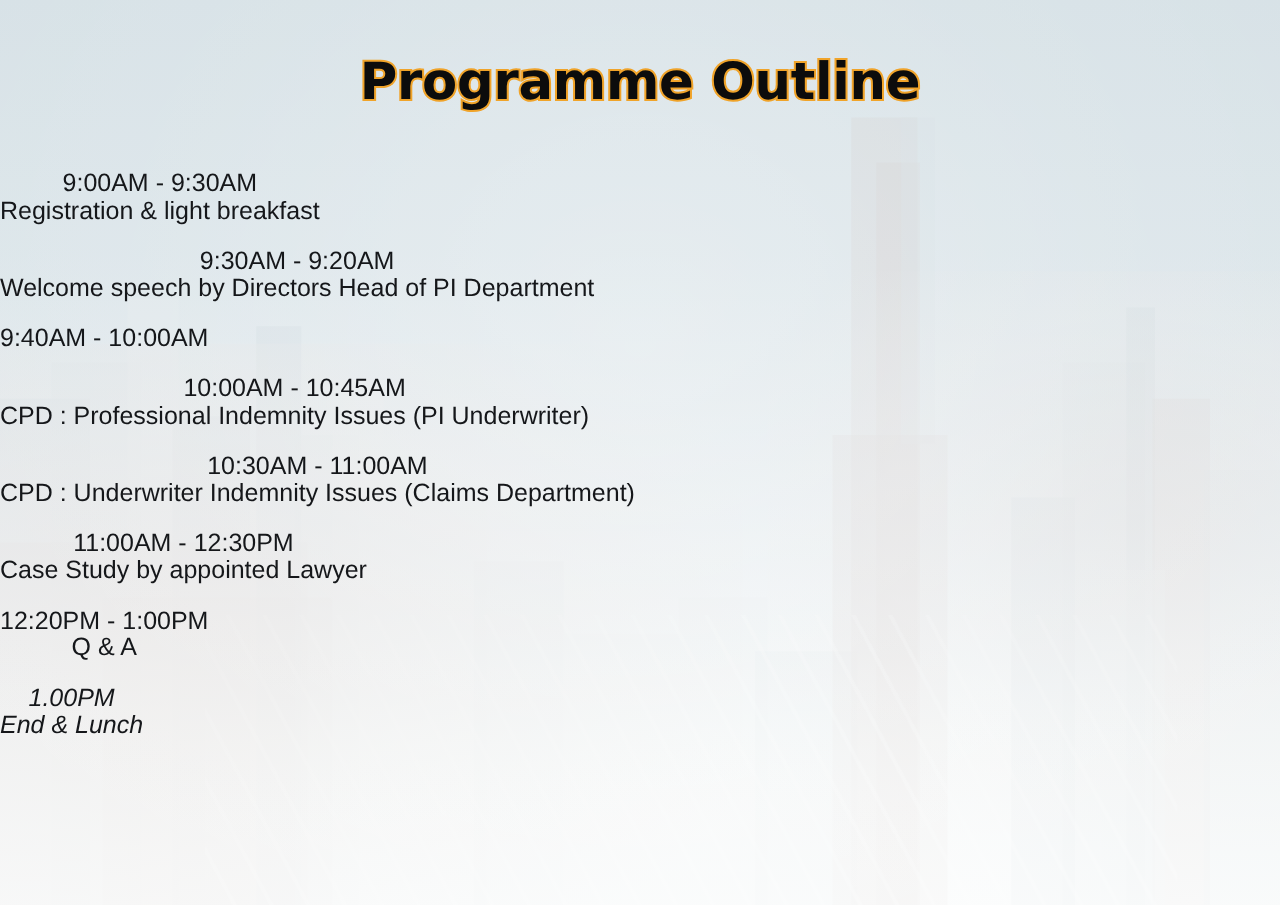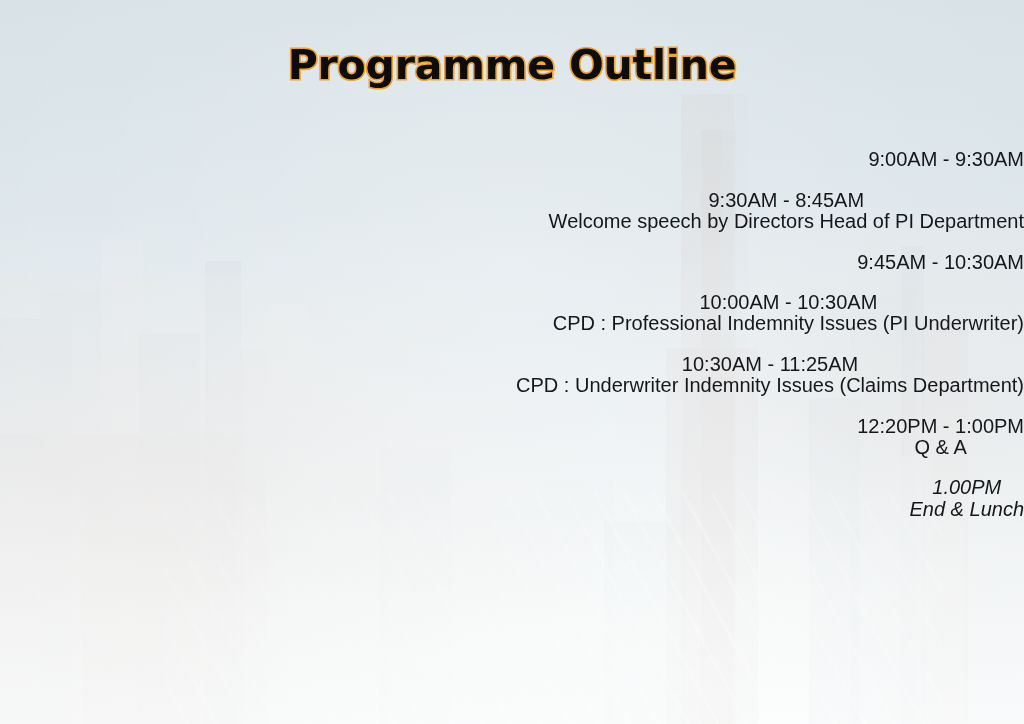--- a/index.html
+++ b/index.html
@@ -151,25 +151,25 @@
     text-align: center;
     -webkit-text-stroke: 3.2px #f0a42b;
     paint-order: stroke fill;
     text-shadow:
       0 0 1px #f0a42b,
       1px 1px 0 #f0a42b,
       -1px 1px 0 #f0a42b;
   }
 
   .schedule {
-    margin-top: 36px;
+    margin-top: 24px;
     width: 100%;
     display: flex;
     flex-direction: column;
-    align-items: flex-end;
+    align-items: flex-start;
   }
   .sched-item {
     text-align: center;
     margin-bottom: 20px;
   }
   .sched-item:last-child { margin-bottom: 0; font-style: italic; }
   .sched-time {
     font-size: 20px;
     font-weight: 400;
     color: #15171a;
@@ -232,41 +232,46 @@
   </div>
 
   <div class="content">
 
     <h1 class="title">Programme Outline</h1>
 
     <div class="schedule">
 
       <div class="sched-item">
         <div class="sched-time">9:00AM - 9:30AM</div>
-      </div>
-
-      <div class="sched-item">
-        <div class="sched-time">9:30AM - 8:45AM</div>
+        <div class="sched-desc">Registration &amp; light breakfast</div>
+      </div>
+
+      <div class="sched-item">
+        <div class="sched-time">9:30AM - 9:20AM</div>
         <div class="sched-desc">Welcome speech by Directors Head of PI Department</div>
       </div>
 
       <div class="sched-item">
-        <div class="sched-time">9:45AM - 10:30AM</div>
-      </div>
-
-      <div class="sched-item">
-        <div class="sched-time">10:00AM - 10:30AM</div>
+        <div class="sched-time">9:40AM - 10:00AM</div>
+      </div>
+
+      <div class="sched-item">
+        <div class="sched-time">10:00AM - 10:45AM</div>
         <div class="sched-desc">CPD : Professional Indemnity Issues (PI Underwriter)</div>
       </div>
 
       <div class="sched-item">
-        <div class="sched-time">10:30AM - 11:25AM</div>
+        <div class="sched-time">10:30AM - 11:00AM</div>
         <div class="sched-desc">CPD : Underwriter Indemnity Issues (Claims Department)</div>
       </div>
 
+      <div class="sched-item">
+        <div class="sched-time">11:00AM - 12:30PM</div>
+        <div class="sched-desc">Case Study by appointed Lawyer</div>
+      </div>
 
       <div class="sched-item">
         <div class="sched-time">12:20PM - 1:00PM</div>
         <div class="sched-desc">Q &amp; A</div>
       </div>
 
       <div class="sched-item">
         <div class="sched-time">1.00PM</div>
         <div class="sched-desc">End &amp; Lunch</div>
       </div>

